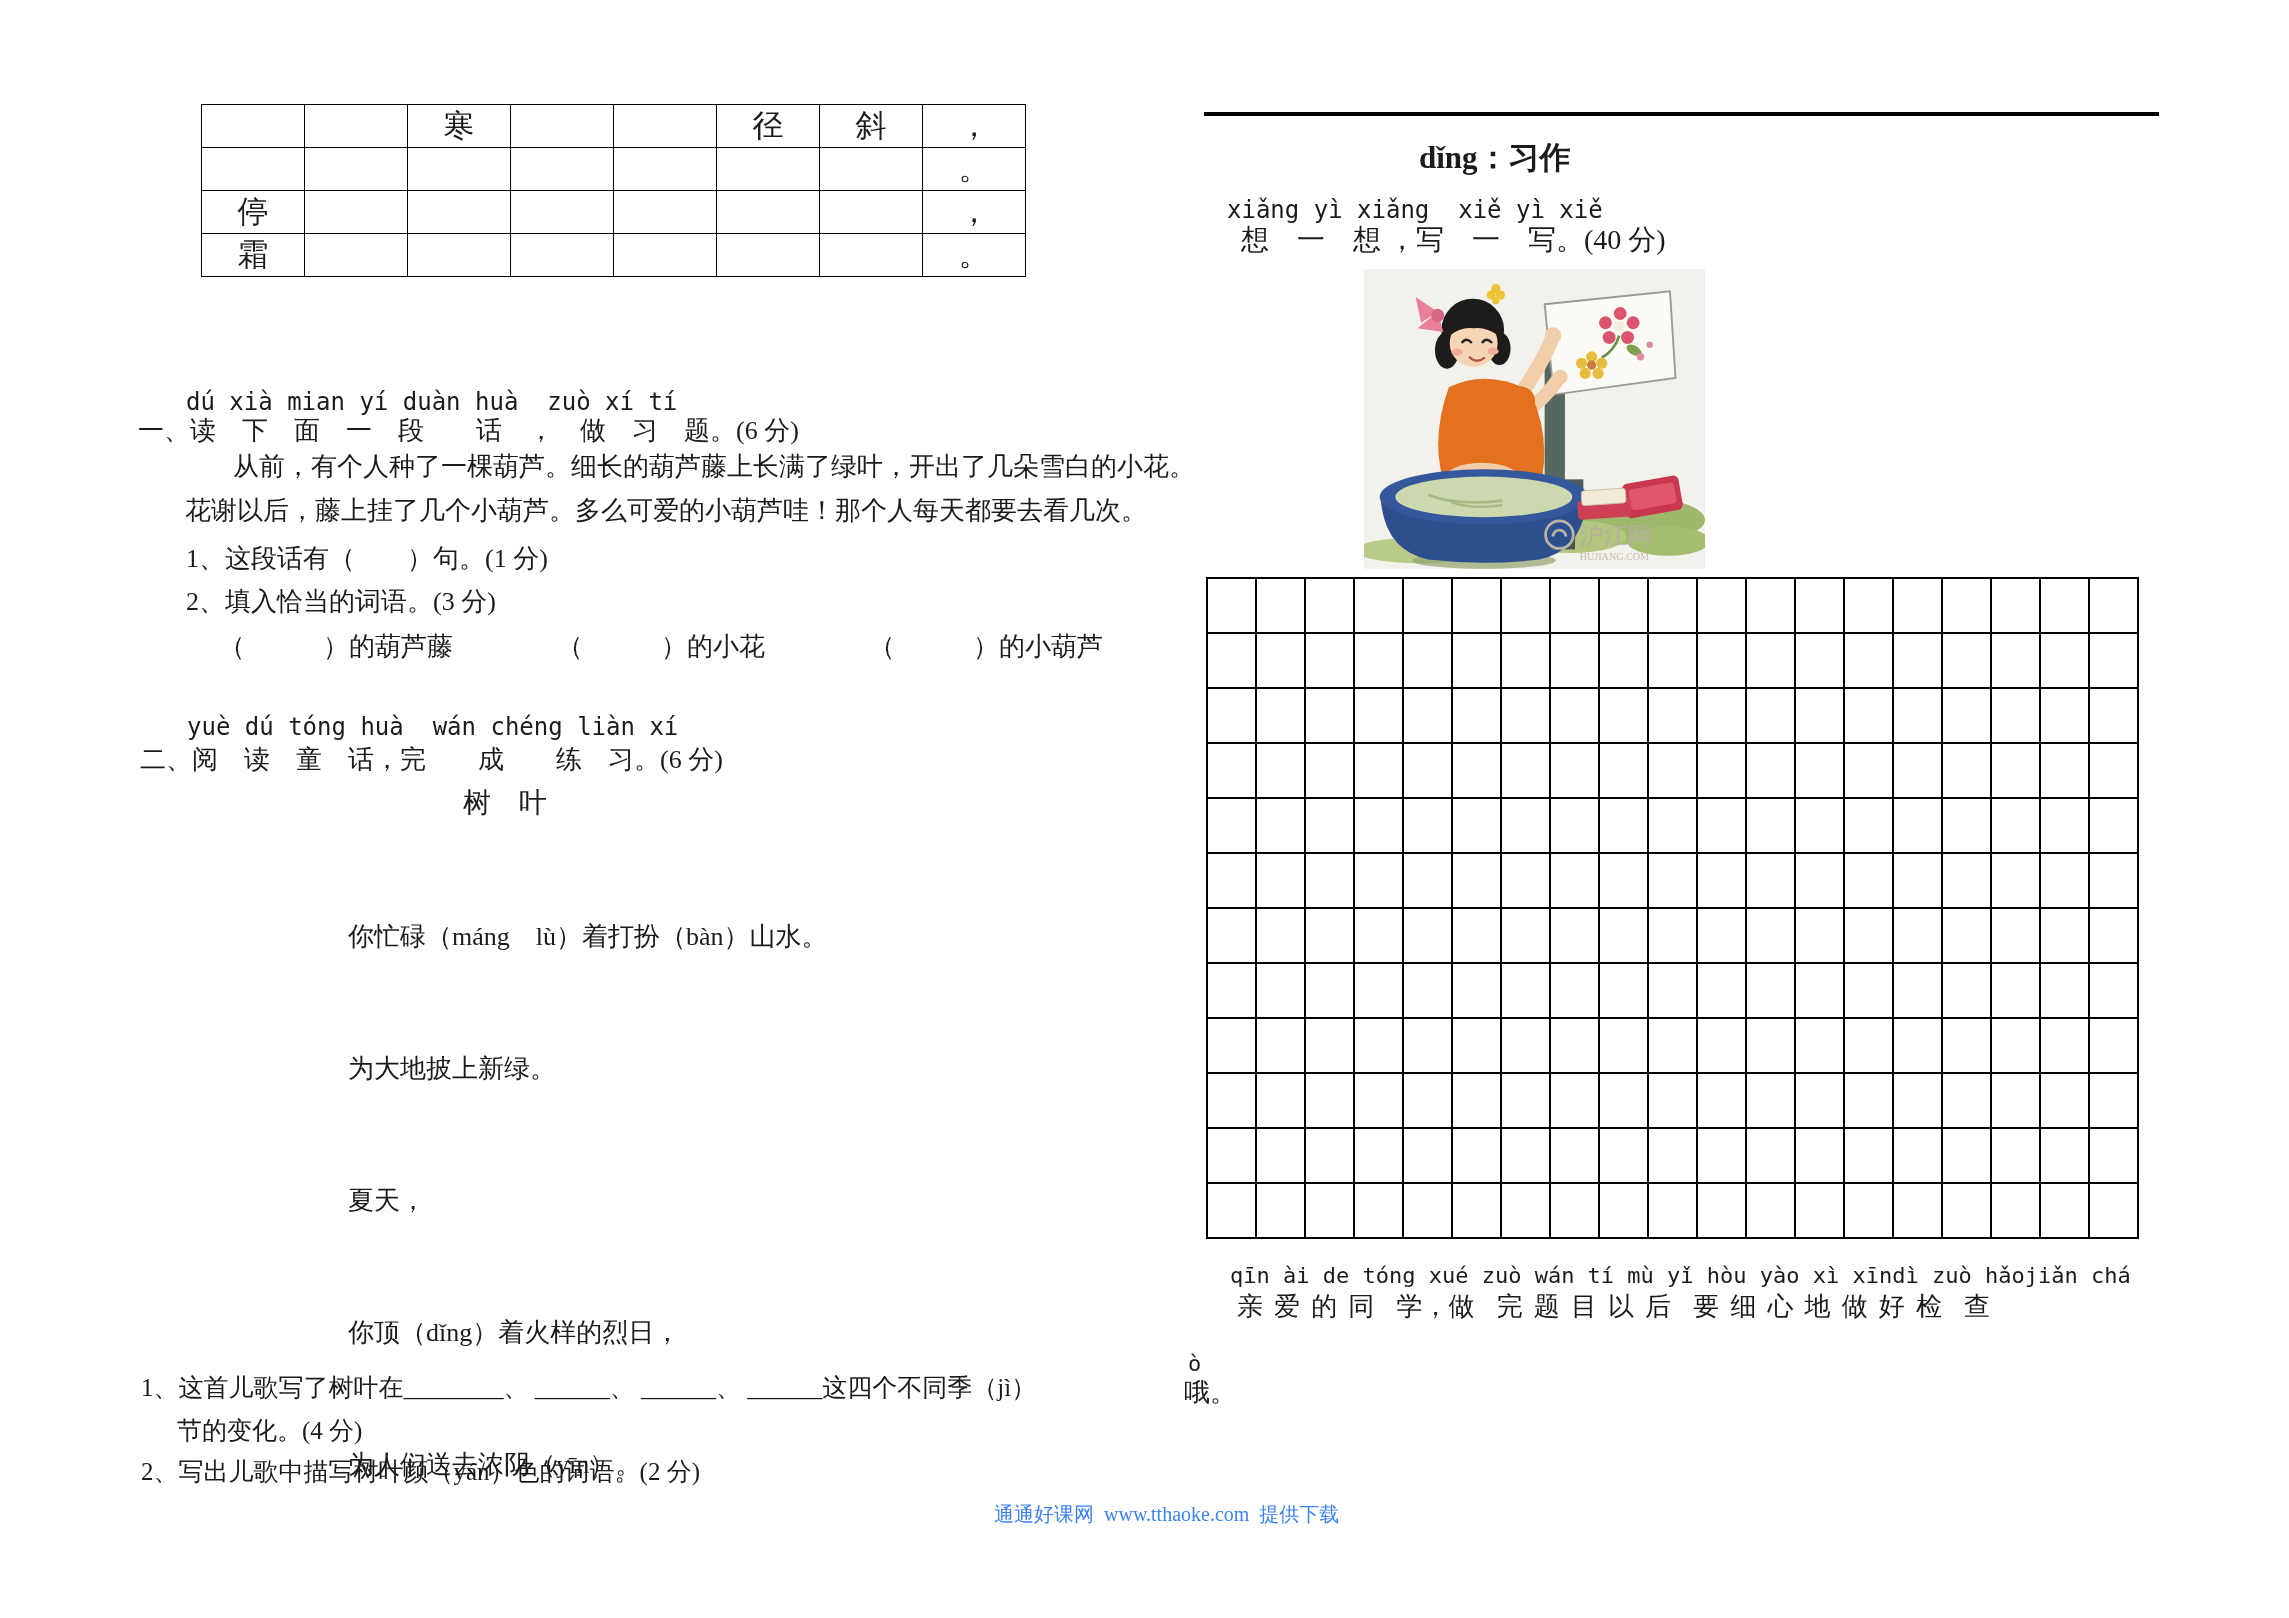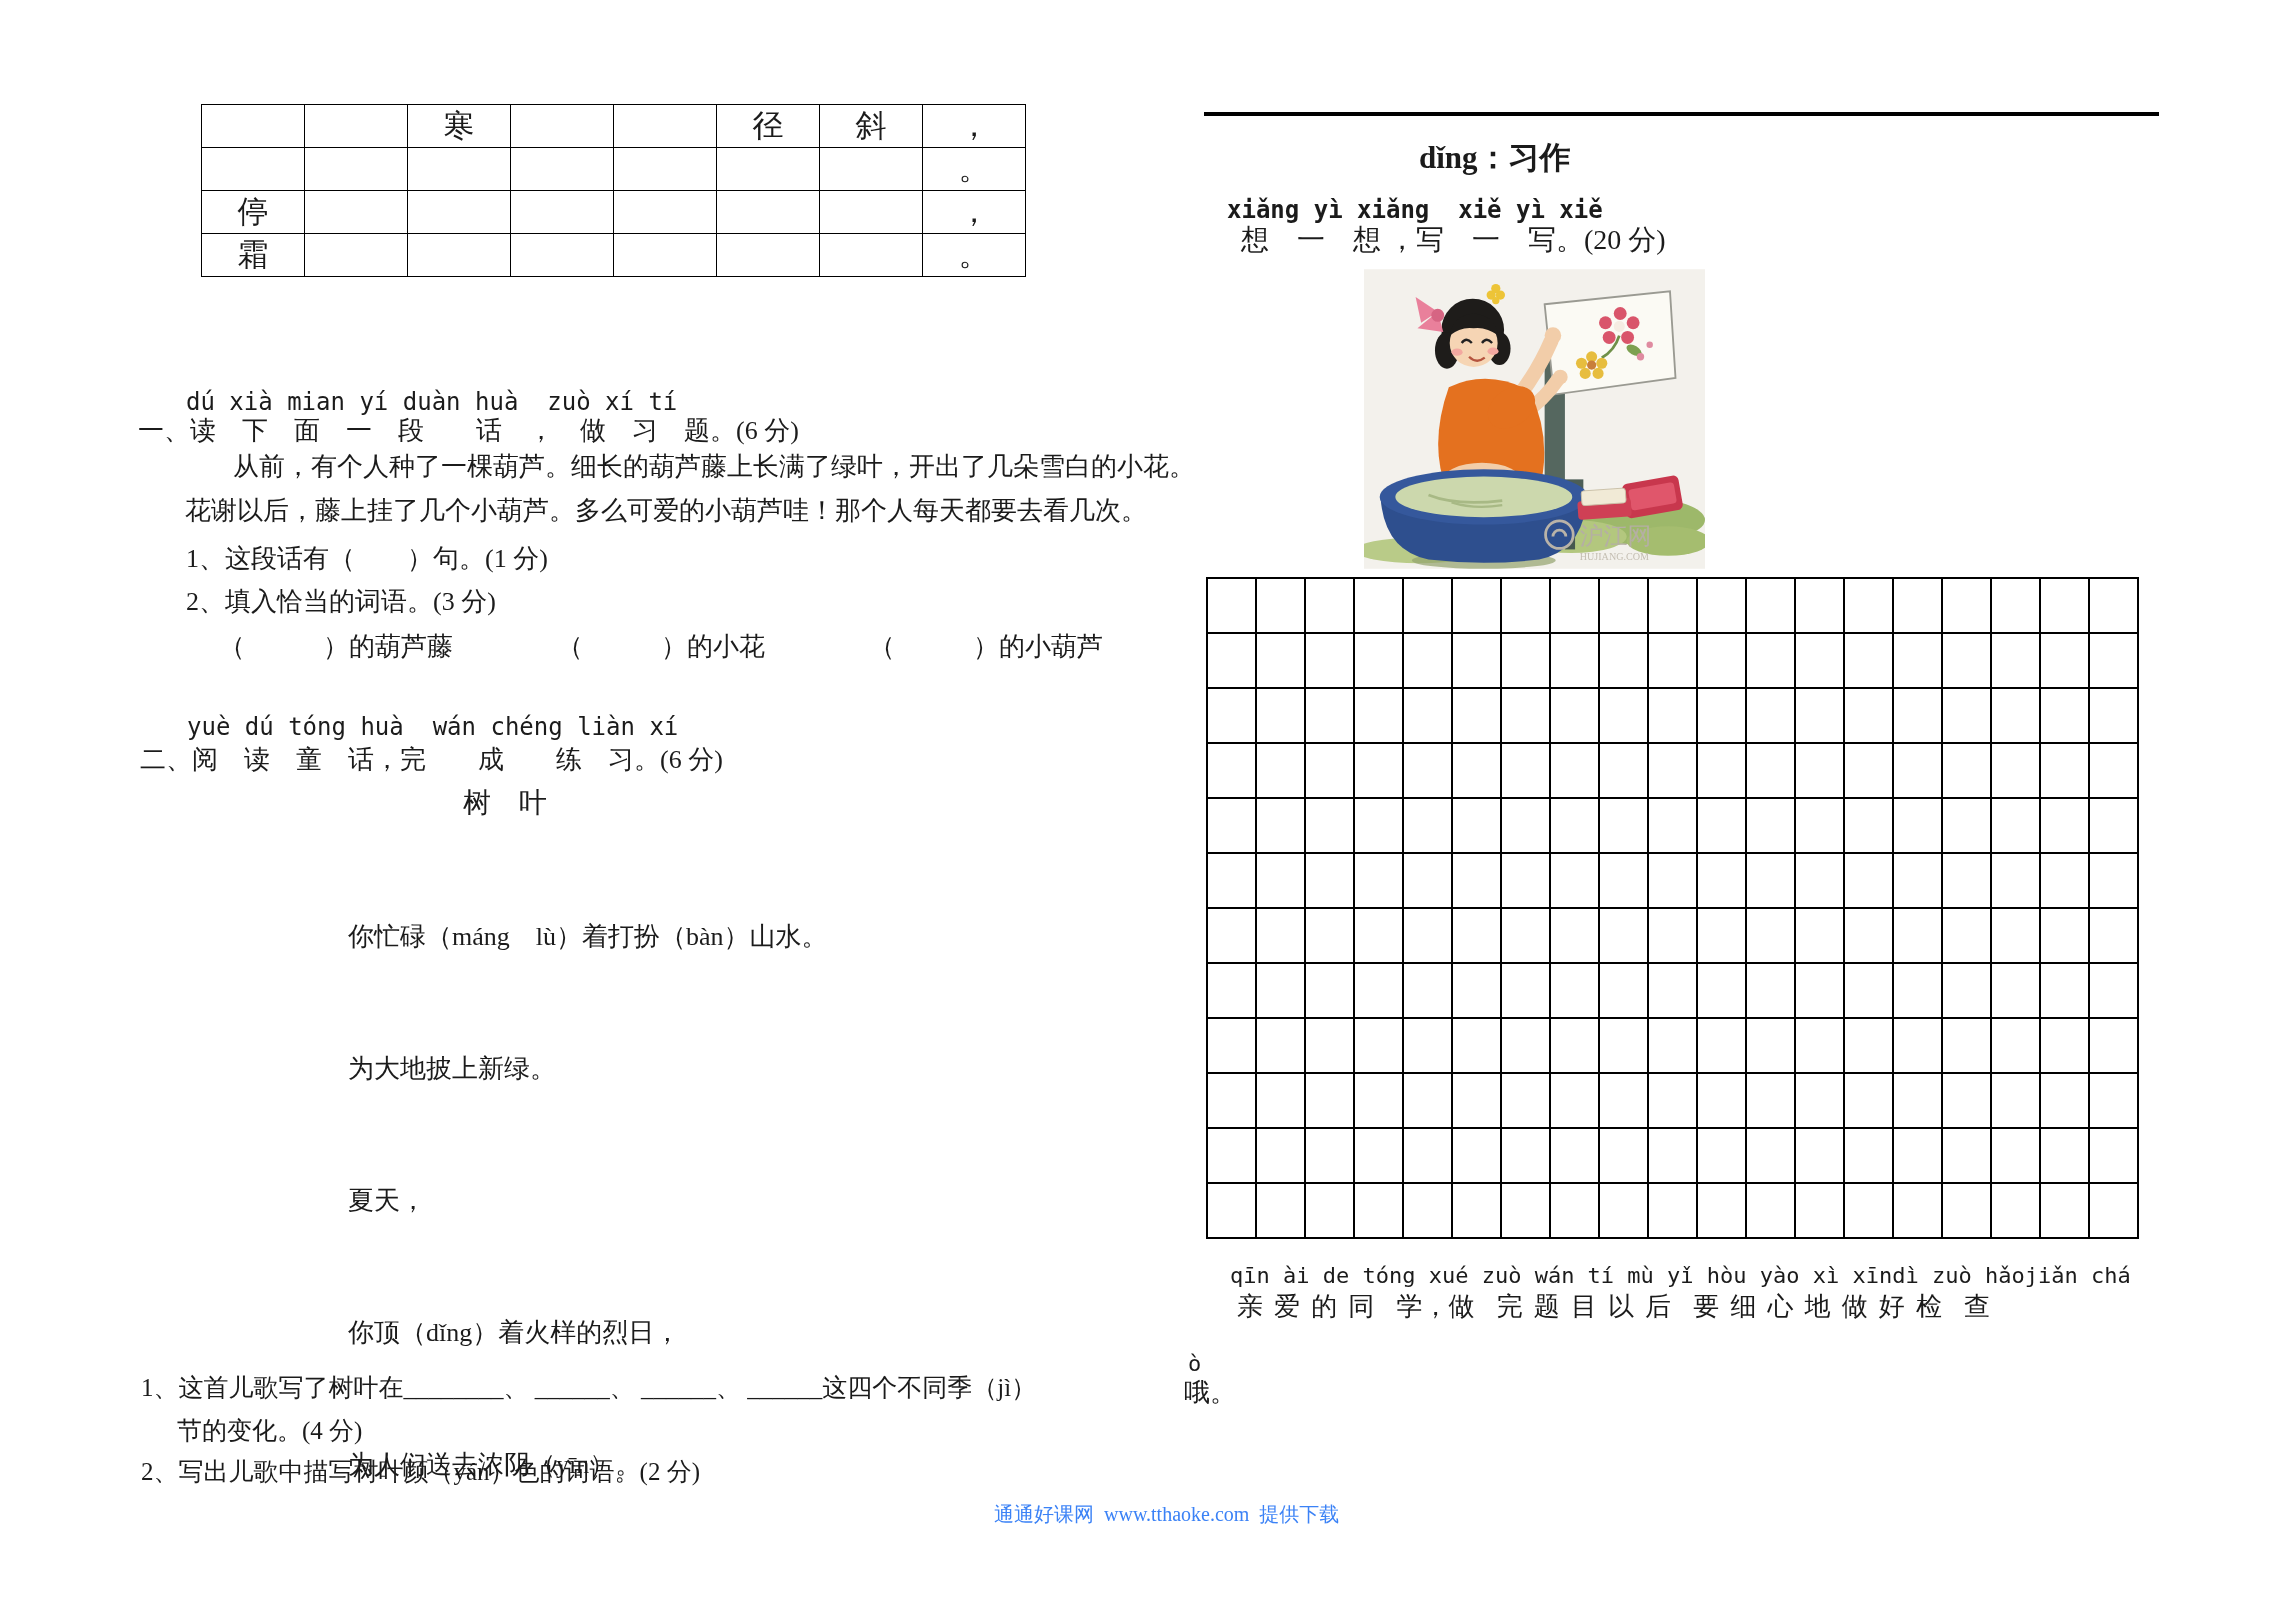--- a/index.html
+++ b/index.html
@@ -28,21 +28,21 @@
   .ex2-title{left:140px;top:742px;font-size:26px;}
   .poem-title{left:463px;top:784px;font-size:28px;}
   .poem{left:348px;top:827px;font-size:26px;line-height:44px;}
   .bq1{left:141px;top:1371px;font-size:25px;}
   .bq1b{left:177px;top:1414px;font-size:25px;}
   .bq2{left:141px;top:1455px;font-size:25px;}
 
   
   .rule{position:absolute;left:1204px;top:112px;width:955px;height:3.7px;background:#000;}
   .p3-heading{left:1419px;top:137px;font-size:31px;}
-  .p3-pinyin{left:1227px;top:196px;font-size:24px;font-weight:bold;}
+  .p3-pinyin{left:1227px;top:196px;font-size:24px;}
   .p3-prompt{left:1241px;top:221px;font-size:28px;}
   .illu{position:absolute;left:1364px;top:269px;width:341px;height:300px;}
 
   .wgrid{position:absolute;left:1206px;top:577px;display:grid;
          grid-template-columns:repeat(19,49px);grid-auto-rows:55px;border:1.8px solid #000;}
   .wgrid .gcell{border:0.9px solid #000;}
 
   .note-pinyin{left:1230px;top:1263px;font-size:22px;}
   .note-hanzi{left:1237px;top:1289px;font-size:26px;word-spacing:4.6px;}
   .wrap-pinyin{left:1188px;top:1351px;font-size:22px;}
@@ -124,21 +124,21 @@
     
   </div>
 
   <div class="abs bq1">1、这首儿歌写了树叶在________、 ______、 ______、 ______这四个不同季（jì）</div>
   <div class="abs bq1b">节的变化。(4 分)</div>
   <div class="abs bq2">2、写出儿歌中描写树叶颜（yán）色的词语。(2 分)</div>
 
   <div class="rule"></div>
   <div class="abs p3-heading bold">dǐng：习作</div>
   <div class="abs p3-pinyin pinyin">xiǎng yì xiǎng  xiě yì xiě</div>
-  <div class="abs p3-prompt">想　一　想 ，写　一　写。(20 分)</div>
+  <div class="abs p3-prompt">想　一　想 ，写　一　写。(40 分)</div>
 
   <svg class="illu" viewBox="0 0 370 325">
     <rect width="370" height="325" fill="#f3f1ec"></rect>
     <g>
       <ellipse cx="285" cy="272" rx="85" ry="26" fill="#9db86a"></ellipse>
       <ellipse cx="225" cy="290" rx="60" ry="18" fill="#b3c77e"></ellipse>
       <ellipse cx="330" cy="295" rx="45" ry="16" fill="#a5bd6f"></ellipse>
       <ellipse cx="60" cy="305" rx="70" ry="14" fill="#b9cb88"></ellipse>
     </g>
     <g>

